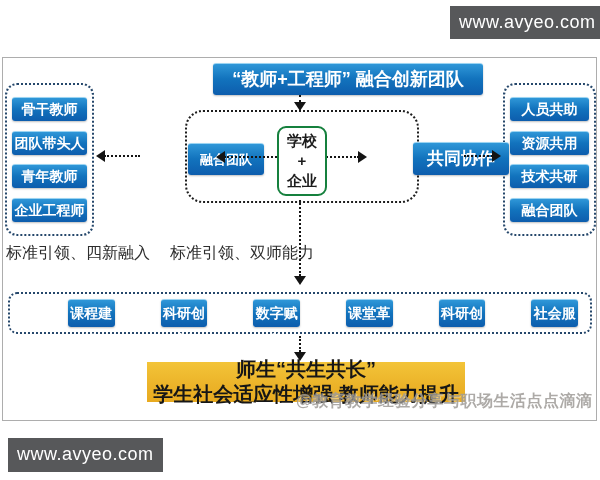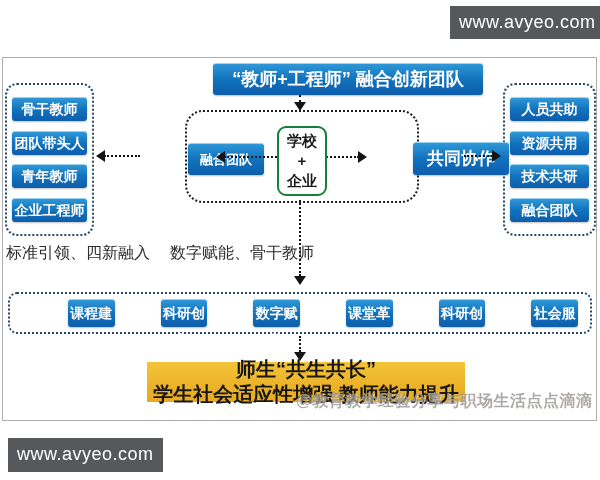--- a/index.html
+++ b/index.html
@@ -159,21 +159,21 @@
     <div class="head down" style="left:294px;top:276px;"></div>
   </div>
 
   <div>
     <div class="vline" style="left:299px;top:336px;height:16px;"></div>
     <div class="head down" style="left:294px;top:352px;"></div>
   </div>
 
   <div class="mid-caption">
     <span>标准引领、四新融入</span>
-    <span>数字赋能、骨干教师</span>
+    <span>标准引领、双师能力</span>
   </div>
 
   <div class="bottom-group">
     <div class="bluebox item">课程建设</div>
     <div class="bluebox item">科研创新</div>
     <div class="bluebox item">数字赋能</div>
     <div class="bluebox item">课堂革命</div>
     <div class="bluebox item">科研创新</div>
     <div class="bluebox item">社会服务</div>
   </div>

